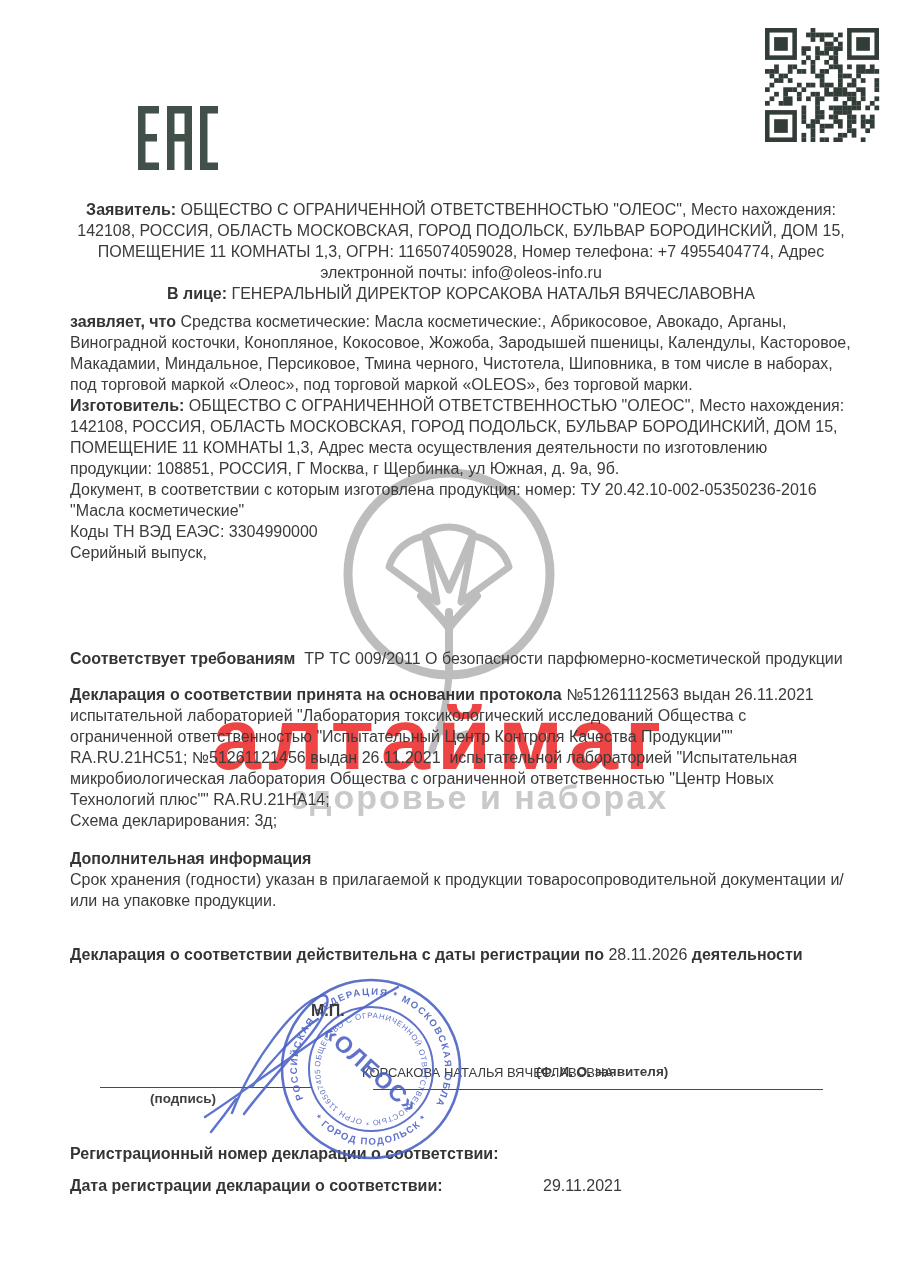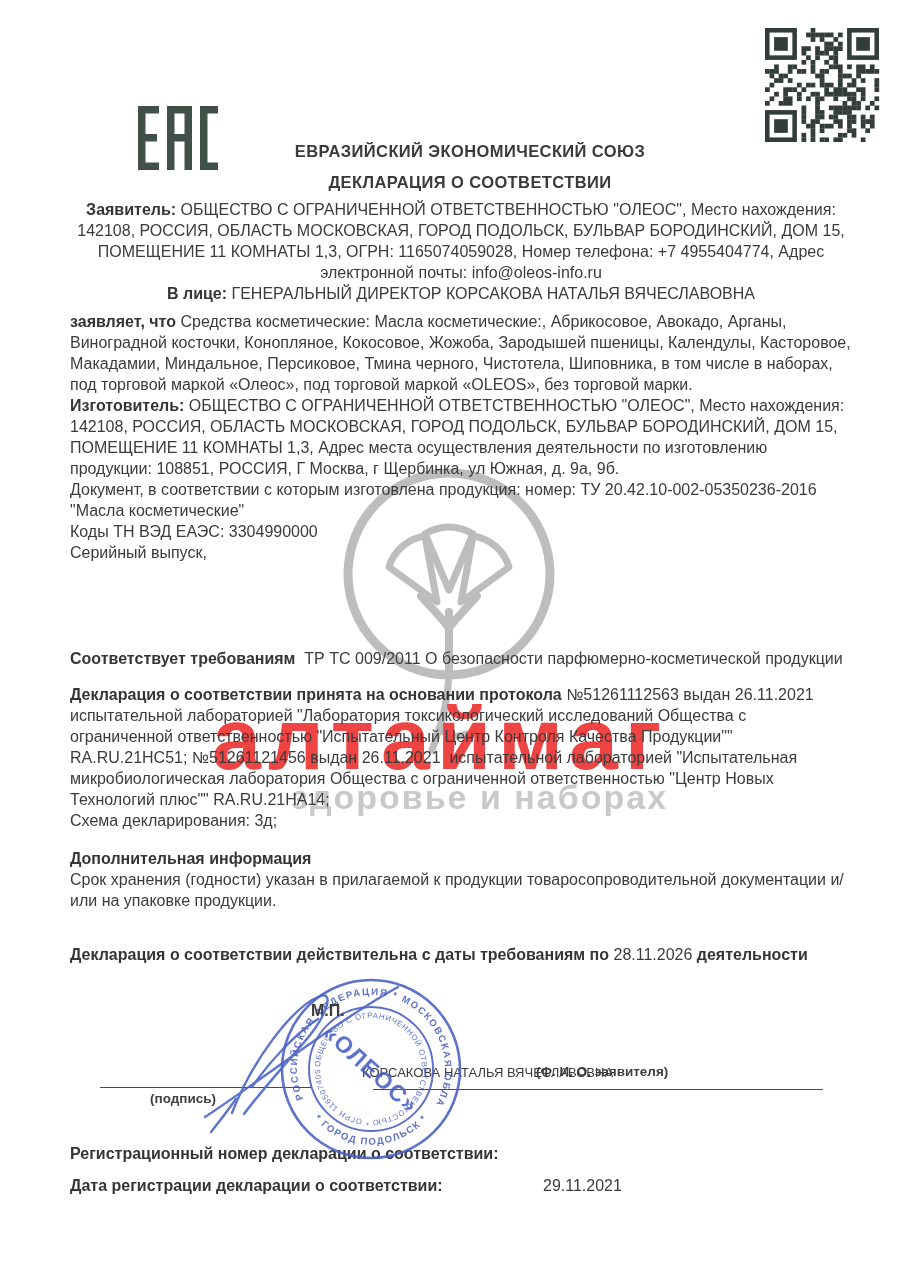--- a/index.html
+++ b/index.html
@@ -271,31 +271,27 @@
         <rect x="21" y="24" width="1.04" height="1.04"></rect>
         <rect x="0.5" y="0.5" width="6" height="6" fill="none" stroke="#333d38" stroke-width="1"></rect>
         <rect x="2" y="2" width="3" height="3"></rect>
         <rect x="18.5" y="0.5" width="6" height="6" fill="none" stroke="#333d38" stroke-width="1"></rect>
         <rect x="20" y="2" width="3" height="3"></rect>
         <rect x="0.5" y="18.5" width="6" height="6" fill="none" stroke="#333d38" stroke-width="1"></rect>
         <rect x="2" y="20" width="3" height="3"></rect>
       </g>
   </svg>
 
-  <div class="layer titles">
-    <div class="title-line">ЕВРАЗИЙСКИЙ ЭКОНОМИЧЕСКИЙ СОЮЗ</div>
-    <div class="title-line">ДЕКЛАРАЦИЯ О СООТВЕТСТВИИ</div>
-  </div>
 
   <div class="sec s1"><b>Заявитель:</b><span> ОБЩЕСТВО С ОГРАНИЧЕННОЙ ОТВЕТСТВЕННОСТЬЮ "ОЛЕОС", Место нахождения: 142108, РОССИЯ, ОБЛАСТЬ МОСКОВСКАЯ, ГОРОД ПОДОЛЬСК, БУЛЬВАР БОРОДИНСКИЙ, ДОМ 15, ПОМЕЩЕНИЕ 11 КОМНАТЫ 1,3, ОГРН: 1165074059028, Номер телефона: +7 4955404774, Адрес электронной почты: info@oleos-info.ru</span><br><b>В лице:</b><span> ГЕНЕРАЛЬНЫЙ ДИРЕКТОР КОРСАКОВА НАТАЛЬЯ ВЯЧЕСЛАВОВНА</span></div>
   <div class="sec s2"><b>заявляет, что</b><span> Средства косметические: Масла косметические:, Абрикосовое, Авокадо, Арганы, Виноградной косточки, Конопляное, Кокосовое, Жожоба, Зародышей пшеницы, Календулы, Касторовое, Макадамии, Миндальное, Персиковое, Тмина черного, Чистотела, Шиповника, в том числе в наборах, под торговой маркой «Олеос», под торговой маркой «OLEOS», без торговой марки.</span><br><b>Изготовитель:</b><span> ОБЩЕСТВО С ОГРАНИЧЕННОЙ ОТВЕТСТВЕННОСТЬЮ "ОЛЕОС", Место нахождения: 142108, РОССИЯ, ОБЛАСТЬ МОСКОВСКАЯ, ГОРОД ПОДОЛЬСК, БУЛЬВАР БОРОДИНСКИЙ, ДОМ 15, ПОМЕЩЕНИЕ 11 КОМНАТЫ 1,3, Адрес места осуществления деятельности по изготовлению продукции: 108851, РОССИЯ, Г Москва, г Щербинка, ул Южная, д. 9а, 9б.</span><br><span>Документ, в соответствии с которым изготовлена продукция: номер: ТУ 20.42.10-002-05350236-2016 "Масла косметические"</span><br><span>Коды ТН ВЭД ЕАЭС: 3304990000</span><br><span>Серийный выпуск,</span></div>
   <div class="sec s3"><b>Соответствует требованиям</b><span>&nbsp; ТР ТС 009/2011 О безопасности парфюмерно-косметической продукции</span></div>
   <div class="sec s4"><b>Декларация о соответствии принята на основании протокола</b><span> №51261112563 выдан 26.11.2021&nbsp; испытательной лабораторией "Лаборатория токсикологический исследований Общества с ограниченной ответственностью "Испытательный Центр Контроля Качества Продукции"" RA.RU.21НС51; №51261121456 выдан 26.11.2021&nbsp; испытательной лабораторией "Испытательная микробиологическая лаборатория Общества с ограниченной ответственностью "Центр Новых Технологий плюс"" RA.RU.21НА14;</span><br><span>Схема декларирования: 3д;</span></div>
   <div class="sec s5"><b>Дополнительная информация</b><br><span>Срок хранения (годности) указан в прилагаемой к продукции товаросопроводительной документации и/или на упаковке продукции.</span></div>
-  <div class="sec s6"><b>Декларация о соответствии действительна с даты требованиям по</b><span> 28.11.2026 </span><b>деятельности</b></div>
+  <div class="sec s6"><b>Декларация о соответствии действительна с даты регистрации по</b><span> 28.11.2026 </span><b>деятельности</b></div>
 
   <div class="sig-line" style="left:100px;top:1087px;width:212px;"></div>
   <div class="sig-line" style="left:373px;top:1089px;width:450px;"></div>
   <div class="cap" style="left:150px;top:1091px;">(подпись)</div>
   <div class="cap" style="left:536px;top:1064px;">(Ф. И. О. заявителя)</div>
   <div class="mp">М.П.</div>
   <div class="declarant">КОРСАКОВА НАТАЛЬЯ ВЯЧЕСЛАВОВНА</div>
 
   <svg class="layer stamp" width="190" height="190" viewBox="0 0 190 190">
     <g fill="none" stroke="#4a5fc2">

